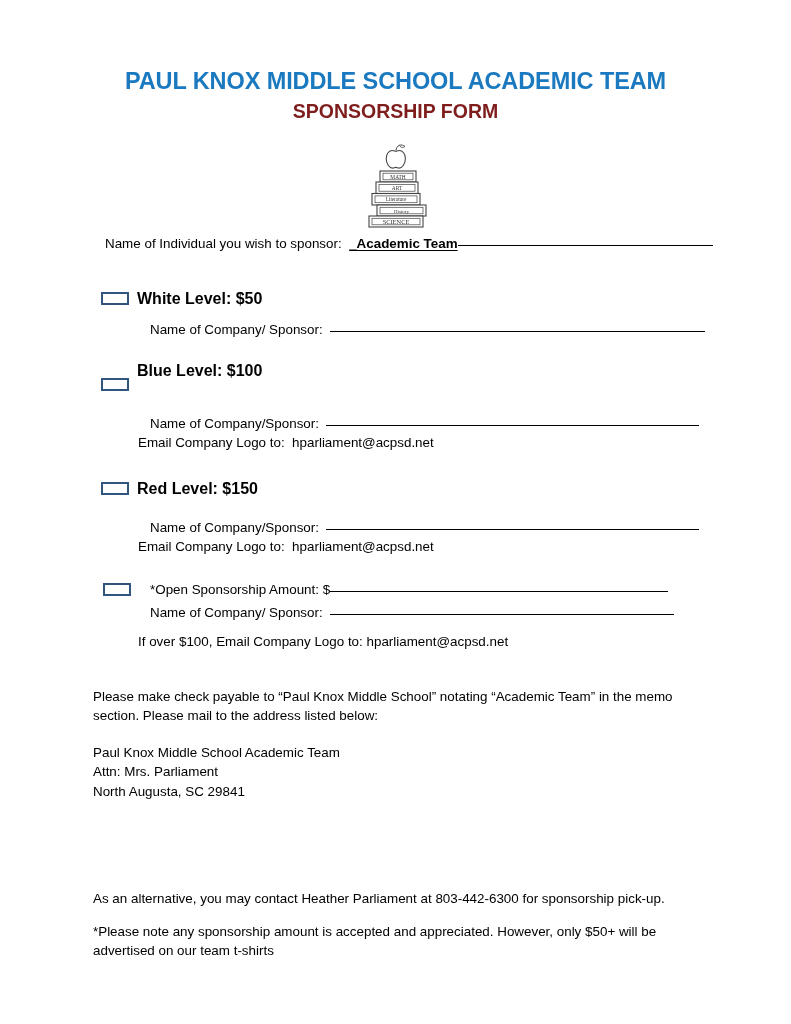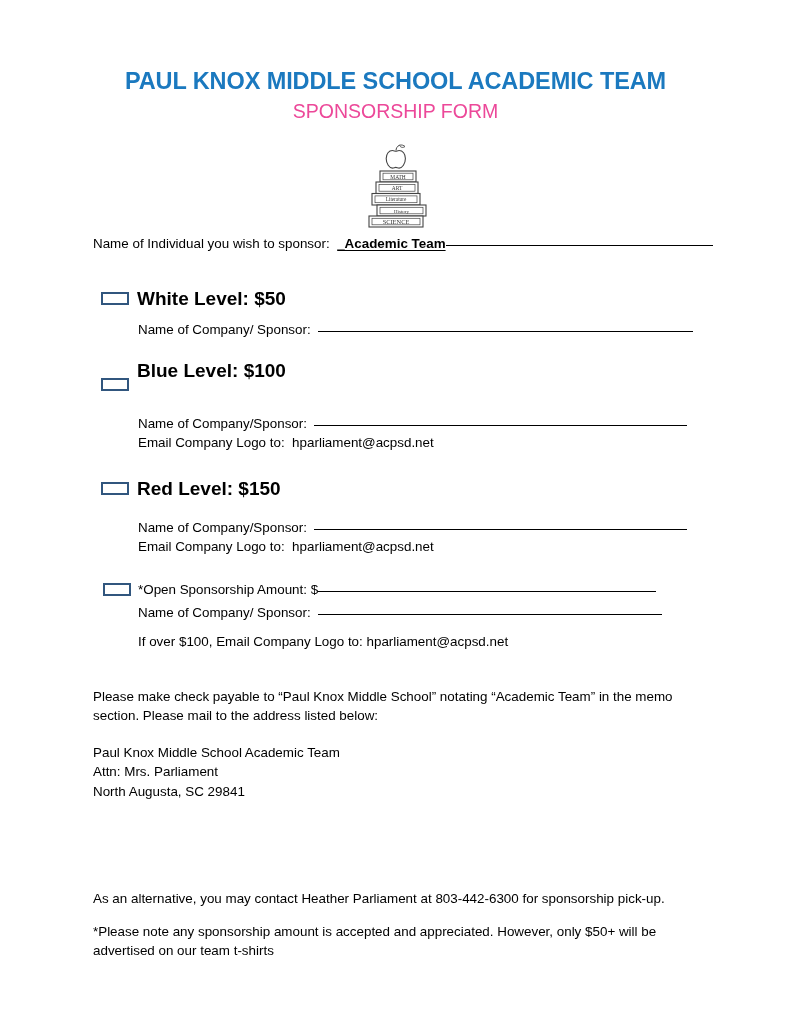--- a/index.html
+++ b/index.html
@@ -31,22 +31,22 @@
   .title-line1 {
     font-size: 23.5px;
     font-weight: bold;
     color: #1b79bf;
     letter-spacing: -0.1px;
     line-height: 30px;
     white-space: nowrap;
   }
   .title-line2 {
     font-size: 19.5px;
-    font-weight: normal;
-    color: #ec4899;
+    font-weight: bold;
+    color: #7f1d1d;
     line-height: 28px;
     margin-top: 1px;
     white-space: nowrap;
   }
 
   
   .logo-wrap {
     position: absolute;
     left: 352px;
     top: 136px;
@@ -74,21 +74,21 @@
     width: 28px;
     height: 13px;
     border: 2px solid #31567e;
     background: #ffffff;
     box-sizing: border-box;
   }
 
   
   .level-label {
     position: absolute;
-    font-size: 19px;
+    font-size: 16px;
     font-weight: bold;
     line-height: 19px;
     white-space: nowrap;
   }
 
   
   .uline {
     display: inline-block;
     border-bottom: 1.6px solid #000;
     vertical-align: 2px;
@@ -97,20 +97,21 @@
   .filled {
     font-weight: bold;
     text-decoration: underline;
     text-underline-offset: 2px;
   }
   .field-line {
     position: absolute;
     font-size: 13.4px;
     line-height: 19px;
     white-space: nowrap;
+    margin-left: 12px;
   }
 </style>
 </head>
 <body>
 
 <div id="page">
 
   <div class="title-block">
     <div class="title-line1">PAUL KNOX MIDDLE SCHOOL ACADEMIC TEAM</div>
     <div class="title-line2">SPONSORSHIP FORM</div>

